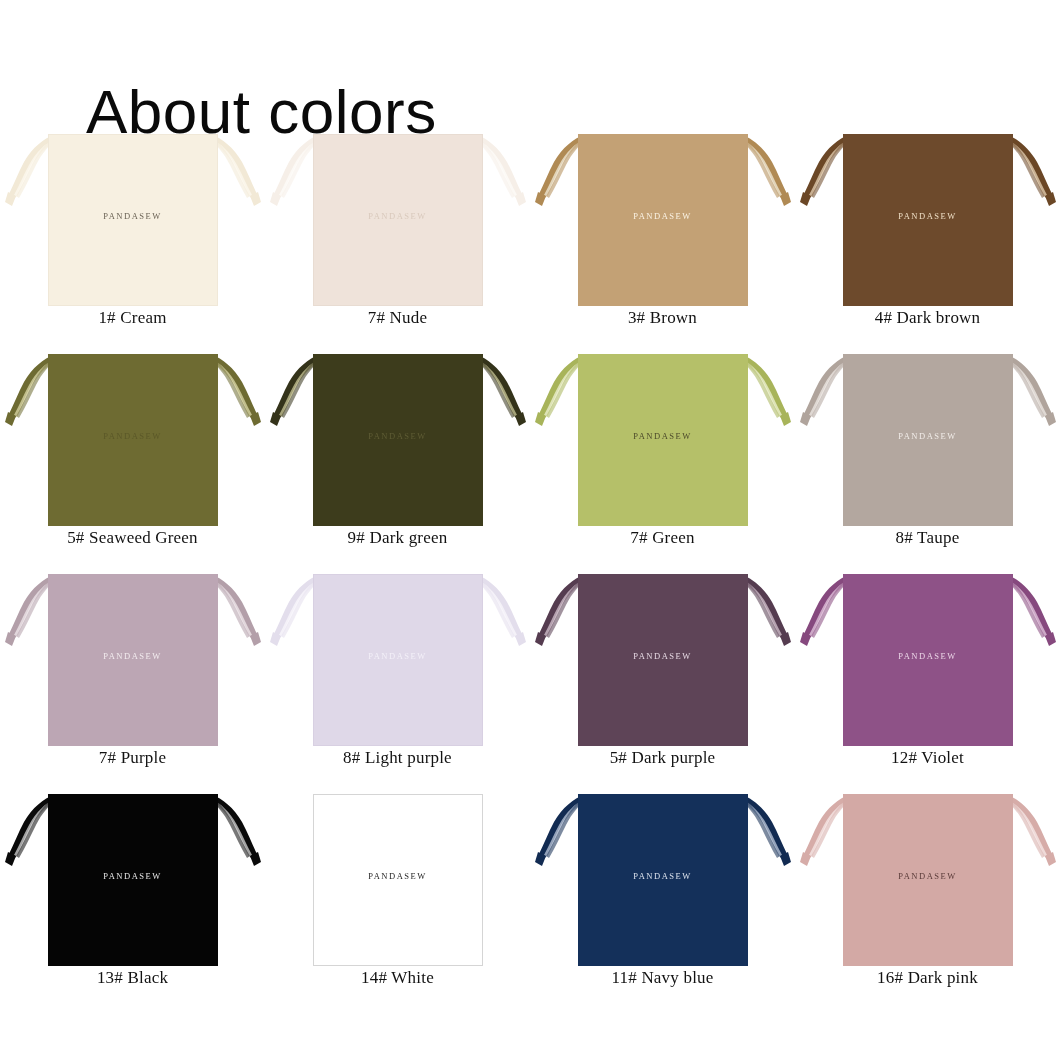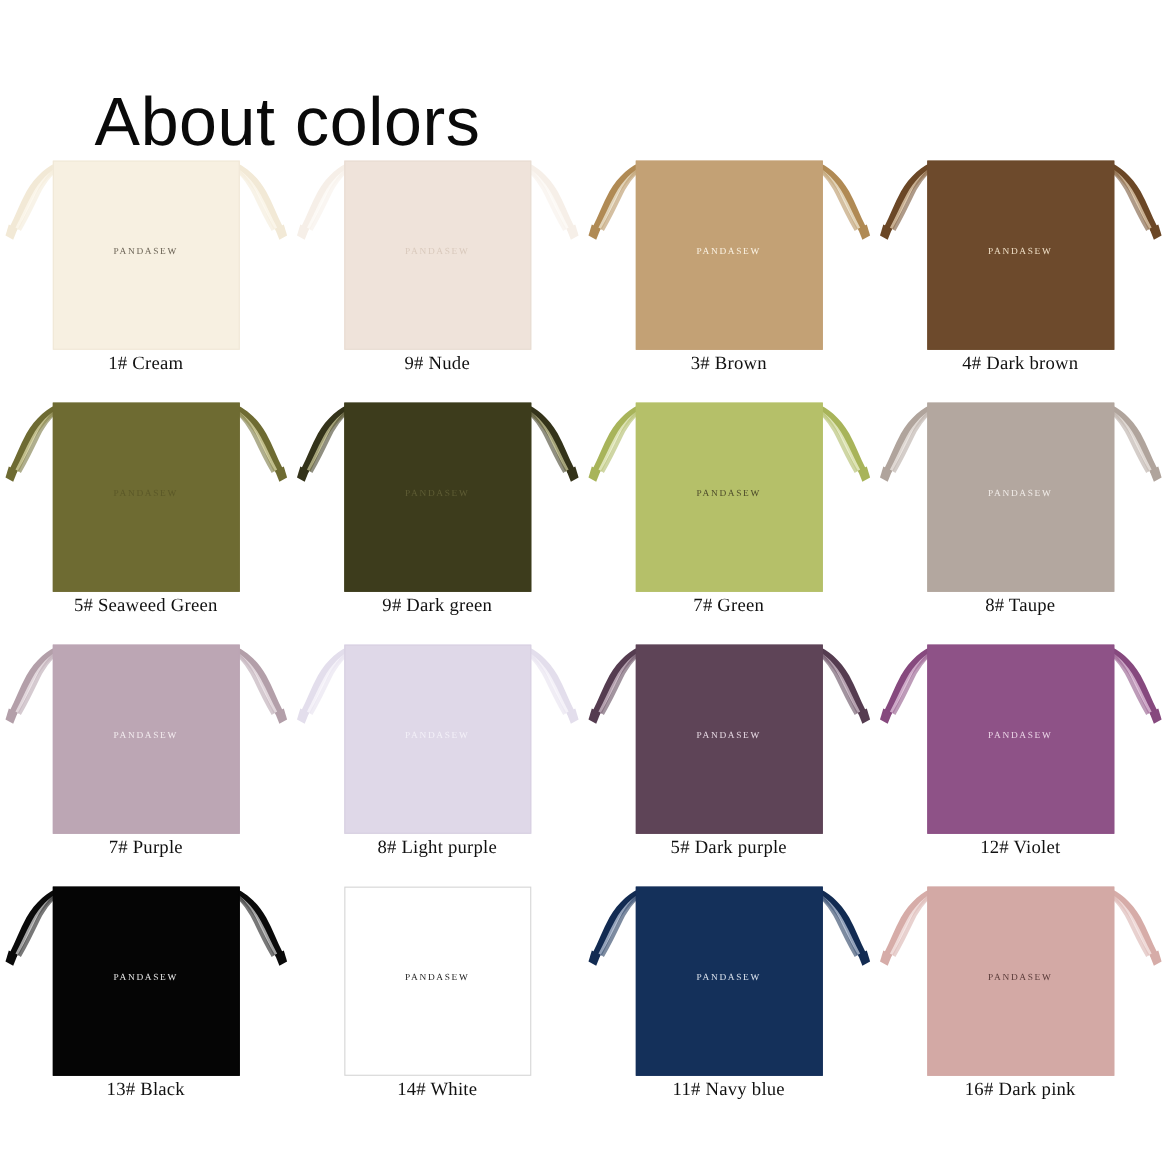--- a/index.html
+++ b/index.html
@@ -30,21 +30,21 @@
     font-size: 62px;
     letter-spacing: 0.5px;
     color: #0a0a0a;
     line-height: 1.15;
     white-space: nowrap;
   }
 
   .grid {
     position: absolute;
     left: 0;
-    top: 136px;
+    top: 124px;
     width: 840px;
     display: grid;
     grid-template-columns: repeat(4, 265px);
     grid-auto-rows: 220px;
   }
 
   .cell {
     position: relative;
     width: 265px;
     height: 220px;
@@ -146,21 +146,21 @@
           <svg class="cord right" viewBox="0 0 52 82">
             <path d="M50 3 C40 6 28 16 20 30 C14 41 10 52 5 62 L11 66 C17 55 21 44 27 33 C34 20 44 11 52 8 Z" fill="#F6EFE8"></path>
             <path d="M50 7 C42 11 32 20 25 33 C19 44 15 54 10 63 L13 65 C18 56 22 45 28 34 C35 21 44 13 52 10 Z" fill="#FDFAF7" opacity="0.85"></path>
             <path d="M52 4 C44 9 35 19 29 31 C23 43 18 54 12 64 L15 66 C21 56 26 45 32 33 C38 21 46 12 52 9 Z" fill="#F6EFE8" opacity="0.55"></path>
             <path d="M4 60 L12 64 L8 74 L1 70 Z" fill="#F6EFE8"></path>
           </svg>
           <div class="pouch-body" style="background: rgb(239, 227, 218); border: 1px solid rgb(232, 220, 210);">
             <div class="pouch-logo" style="color: rgb(217, 201, 188);">PANDASEW</div>
           </div>
         </div>
-        <div class="caption">9# Nude</div>
+        <div class="caption">7# Nude</div>
       </div>
       <div class="cell">
         <div class="pouch">
           <svg class="cord left" viewBox="0 0 52 82">
             <path d="M50 3 C40 6 28 16 20 30 C14 41 10 52 5 62 L11 66 C17 55 21 44 27 33 C34 20 44 11 52 8 Z" fill="#B08A54"></path>
             <path d="M50 7 C42 11 32 20 25 33 C19 44 15 54 10 63 L13 65 C18 56 22 45 28 34 C35 21 44 13 52 10 Z" fill="#EADFC9" opacity="0.85"></path>
             <path d="M52 4 C44 9 35 19 29 31 C23 43 18 54 12 64 L15 66 C21 56 26 45 32 33 C38 21 46 12 52 9 Z" fill="#B08A54" opacity="0.55"></path>
             <path d="M4 60 L12 64 L8 74 L1 70 Z" fill="#B08A54"></path>
           </svg>
           <svg class="cord right" viewBox="0 0 52 82">

